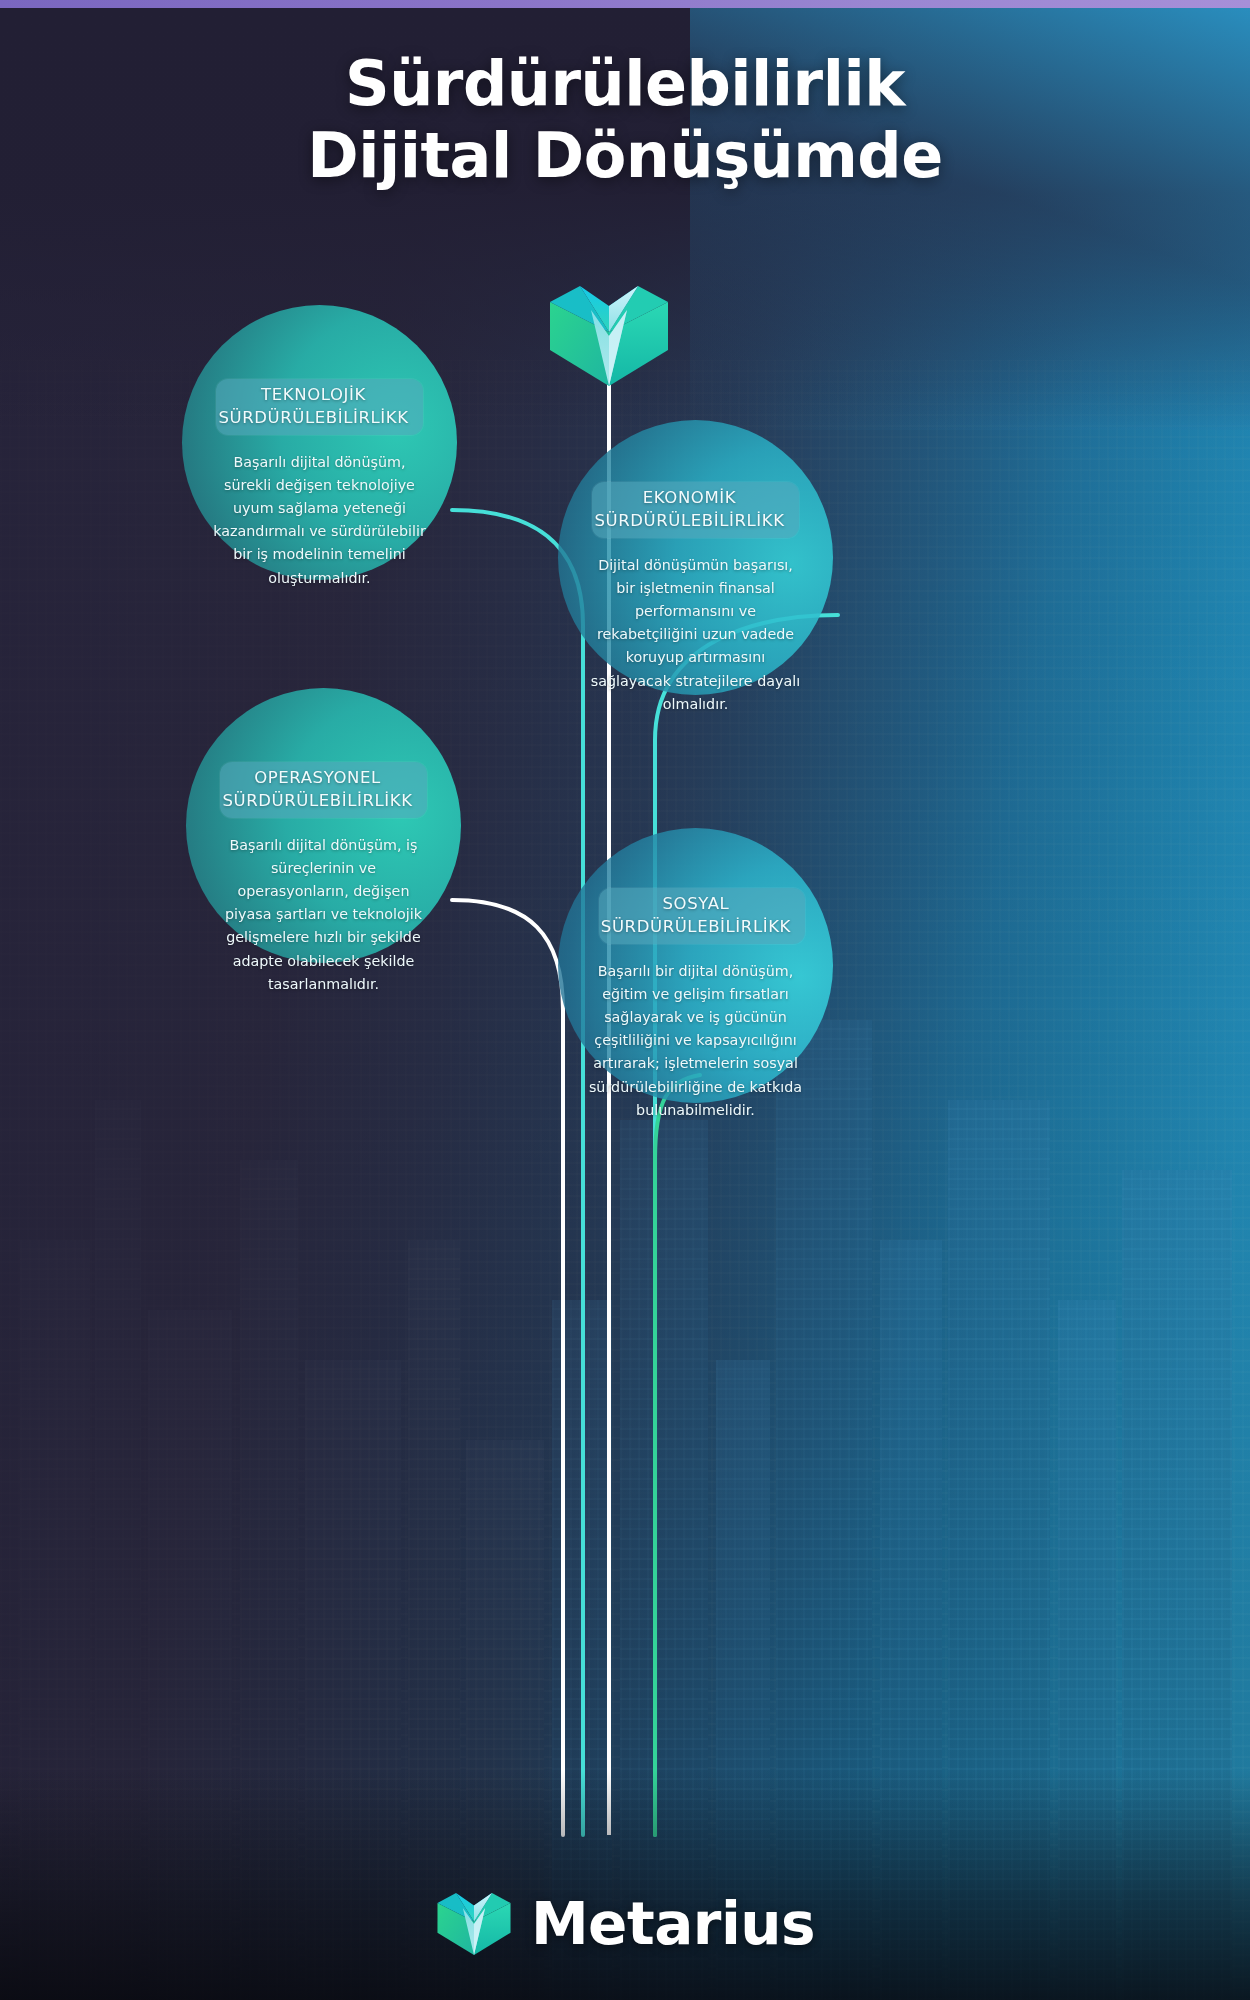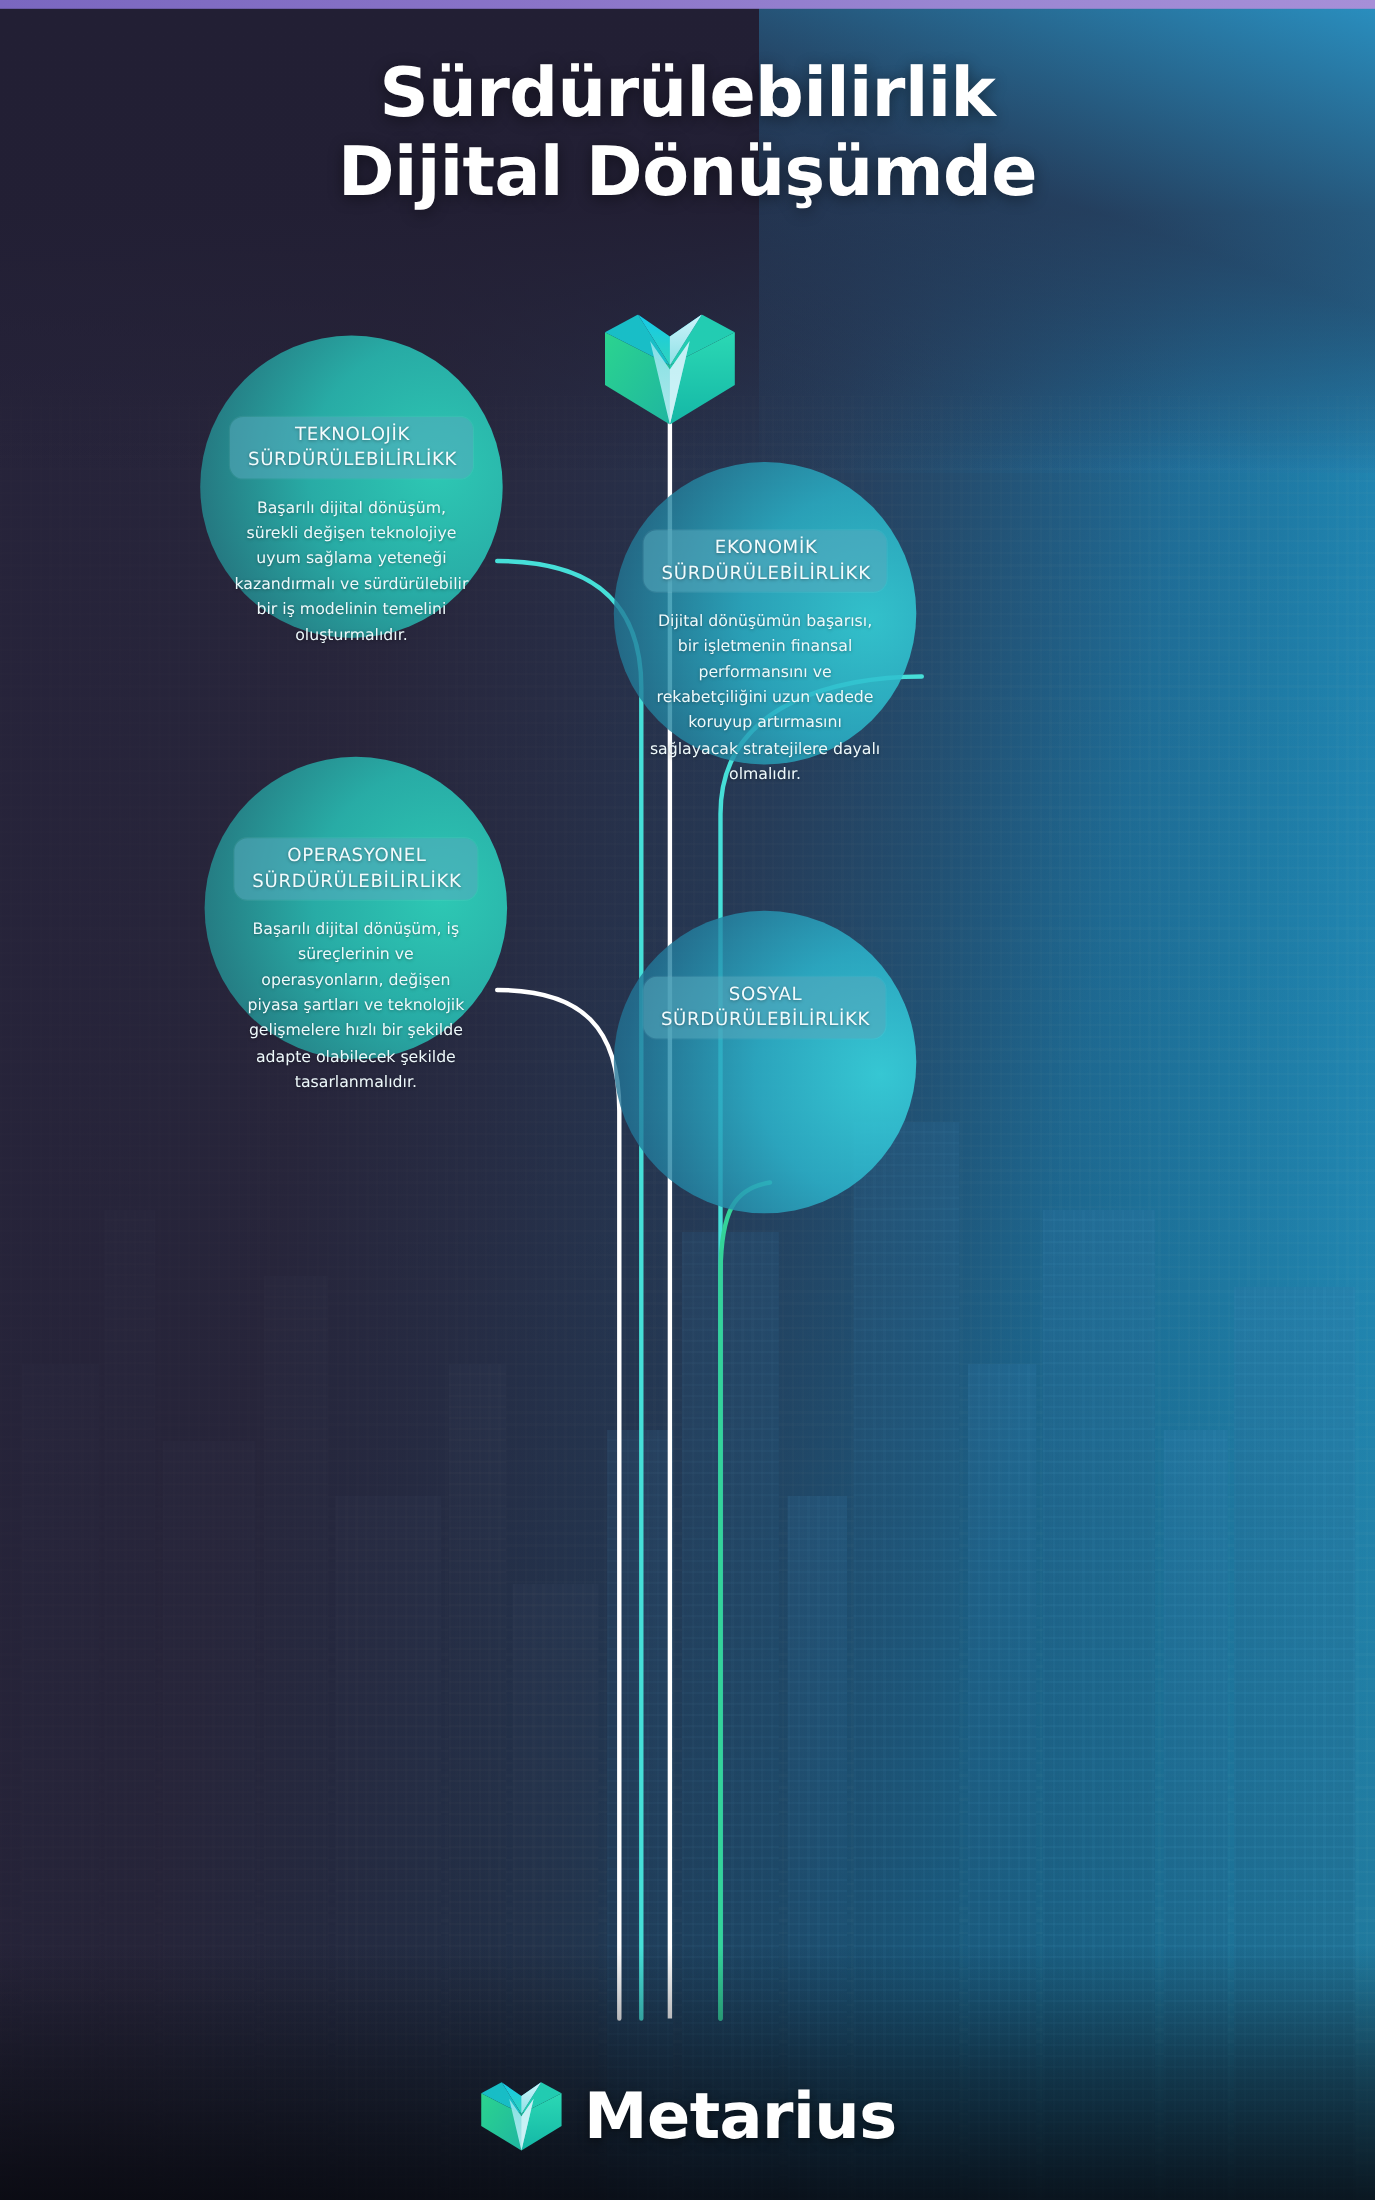--- a/index.html
+++ b/index.html
@@ -76,21 +76,21 @@
   
   .lines{position:absolute;inset:0;z-index:12;}
   .mark{display:block;}
 
   
   .node{position:absolute;border-radius:50%;z-index:20;
     display:flex;flex-direction:column;align-items:center;
     box-sizing:border-box;}
   .node .chip{
     position:relative;display:inline-block;text-align:center;
-    padding:4px 14px 5px 16px;
+    padding:4px 14px 5px 2px;
     background:rgba(88,170,190,.55);
     border-radius:12px;
     color:#f2fbfd;font-size:16.5px;letter-spacing:.6px;
     line-height:1.42;
     text-shadow:0 1px 3px rgba(0,0,0,.35);
     box-shadow:0 0 0 1px rgba(255,255,255,.06);
   }
   .node .chip b{display:block;font-weight:400;}
   .node .chip .l1{font-size:16.5px;}
   .node .chip .l2{font-size:16.5px;}
@@ -246,20 +246,21 @@
       <b class="l2">SÜRDÜRÜLEBİLİRLİKK</b>
     </div>
     <div class="body">Başarılı dijital dönüşüm,  iş süreçlerinin ve operasyonların, değişen piyasa şartları ve teknolojik gelişmelere hızlı bir şekilde adapte olabilecek şekilde tasarlanmalıdır.</div>
   </div>
 
   <div class="node" id="node-sos">
     <div class="chip">
       <b class="l1">SOSYAL</b>
       <b class="l2">SÜRDÜRÜLEBİLİRLİKK</b>
     </div>
+    <div class="body">Başarılı bir dijital dönüşüm, eğitim ve gelişim fırsatları sağlayarak ve iş gücünün çeşitliliğini ve kapsayıcılığını artırarak; işletmelerin sosyal sürdürülebilirliğine de katkıda bulunabilmelidir.</div>
   </div>
 
   <div class="brandfade"></div>
 
   <div class="brand">
     <svg width="78" height="72" viewBox="0 0 126 100">
       <defs>
         <linearGradient id="f1" x1="0" y1="0" x2="1" y2="1">
           <stop offset="0" stop-color="#2bd48f"></stop>
             <stop offset="1" stop-color="#1fb6a0"></stop>

